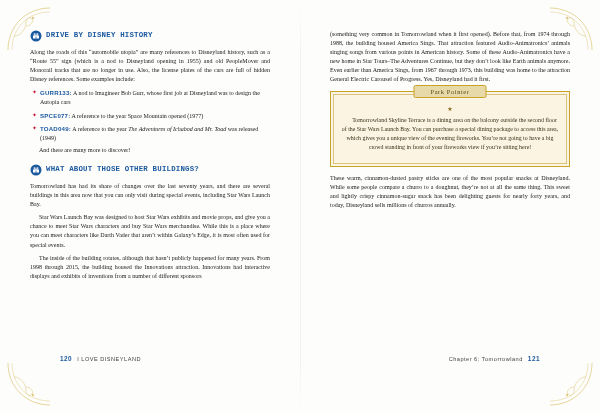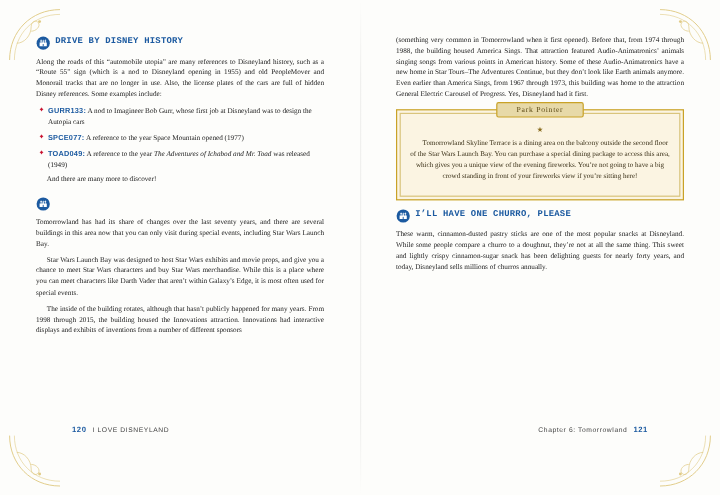--- a/index.html
+++ b/index.html
@@ -272,20 +272,21 @@
       <p class="after-list">And there are many more to discover!</p>
 
       <div class="section-head spaced">
         <span class="sh-icon">
           <svg width="12" height="12" viewBox="0 0 24 24">
             <circle cx="12" cy="12" r="11" fill="#1c5aa0"></circle>
             <path d="M6 17 L6 11 L8 11 L8 9 L7 9 L7 7.5 L8 7.5 L8 6 L9 6 L9 7.5 L10 7.5 L10 9 L9 9 L9 11 L11 11 L11 8 L12 6 L13 8 L13 11 L15 11 L15 9 L14 9 L14 7.5 L15 7.5 L15 6 L16 6 L16 7.5 L17 7.5 L17 9 L16 9 L16 11 L18 11 L18 17 Z" fill="#ffffff"></path>
             <rect x="11.2" y="13.4" width="1.6" height="3.6" fill="#1c5aa0"></rect>
           </svg>
         </span>
+        <span class="sh-text">What About Those Other Buildings?</span>
       </div>
 
       <p class="noindent">Tomorrowland has had its share of changes over the last seventy years, and there are several buildings in this area now that you can only visit during special events, including Star Wars Launch Bay.</p>
       <p>Star Wars Launch Bay was designed to host Star Wars exhibits and movie props, and give you a chance to meet Star Wars characters and buy Star Wars merchandise. While this is a place where you can meet characters like Darth Vader that aren’t within Galaxy’s Edge, it is most often used for special events.</p>
       <p>The inside of the building rotates, although that hasn’t publicly happened for many years. From 1998 through 2015, the building housed the Innovations attraction. Innovations had interactive displays and exhibits of inventions from a number of different sponsors</p>
 
     </div>
 
     <div class="footer footer-left">
       <span class="folio">120</span>
@@ -297,30 +298,20 @@
     <div class="col">
 
       <p class="noindent">(something very common in Tomorrowland when it first opened). Before that, from 1974 through 1988, the building housed America Sings. That attraction featured Audio-Animatronics’ animals singing songs from various points in American history. Some of these Audio-Animatronics have a new home in Star Tours–The Adventures Continue, but they don’t look like Earth animals anymore. Even earlier than America Sings, from 1967 through 1973, this building was home to the attraction General Electric Carousel of Progress. Yes, Disneyland had it first.</p>
 
       <div class="pointer-box">
         <div class="pointer-banner">Park Pointer</div>
         <div class="pointer-star">★</div>
         <p class="pointer-text">Tomorrowland Skyline Terrace is a dining area on the balcony outside the second floor of the Star Wars Launch Bay. You can purchase a special dining package to access this area, which gives you a unique view of the evening fireworks. You’re not going to have a big crowd standing in front of your fireworks view if you’re sitting here!</p>
       </div>
 
-      <div class="section-head">
-        <span class="sh-icon">
-          <svg width="12" height="12" viewBox="0 0 24 24">
-            <circle cx="12" cy="12" r="11" fill="#1c5aa0"></circle>
-            <path d="M6 17 L6 11 L8 11 L8 9 L7 9 L7 7.5 L8 7.5 L8 6 L9 6 L9 7.5 L10 7.5 L10 9 L9 9 L9 11 L11 11 L11 8 L12 6 L13 8 L13 11 L15 11 L15 9 L14 9 L14 7.5 L15 7.5 L15 6 L16 6 L16 7.5 L17 7.5 L17 9 L16 9 L16 11 L18 11 L18 17 Z" fill="#ffffff"></path>
-            <rect x="11.2" y="13.4" width="1.6" height="3.6" fill="#1c5aa0"></rect>
-          </svg>
-        </span>
-        <span class="sh-text">I’ll Have One Churro, Please</span>
-      </div>
 
       <p class="noindent">These warm, cinnamon-dusted pastry sticks are one of the most popular snacks at Disneyland. While some people compare a churro to a doughnut, they’re not at all the same thing. This sweet and lightly crispy cinnamon-sugar snack has been delighting guests for nearly forty years, and today, Disneyland sells millions of churros annually.</p>
 
     </div>
 
     <div class="footer footer-right">
       <span class="footer-title-right">Chapter 6: Tomorrowland</span>
       <span class="folio">121</span>
     </div>
   </div>

